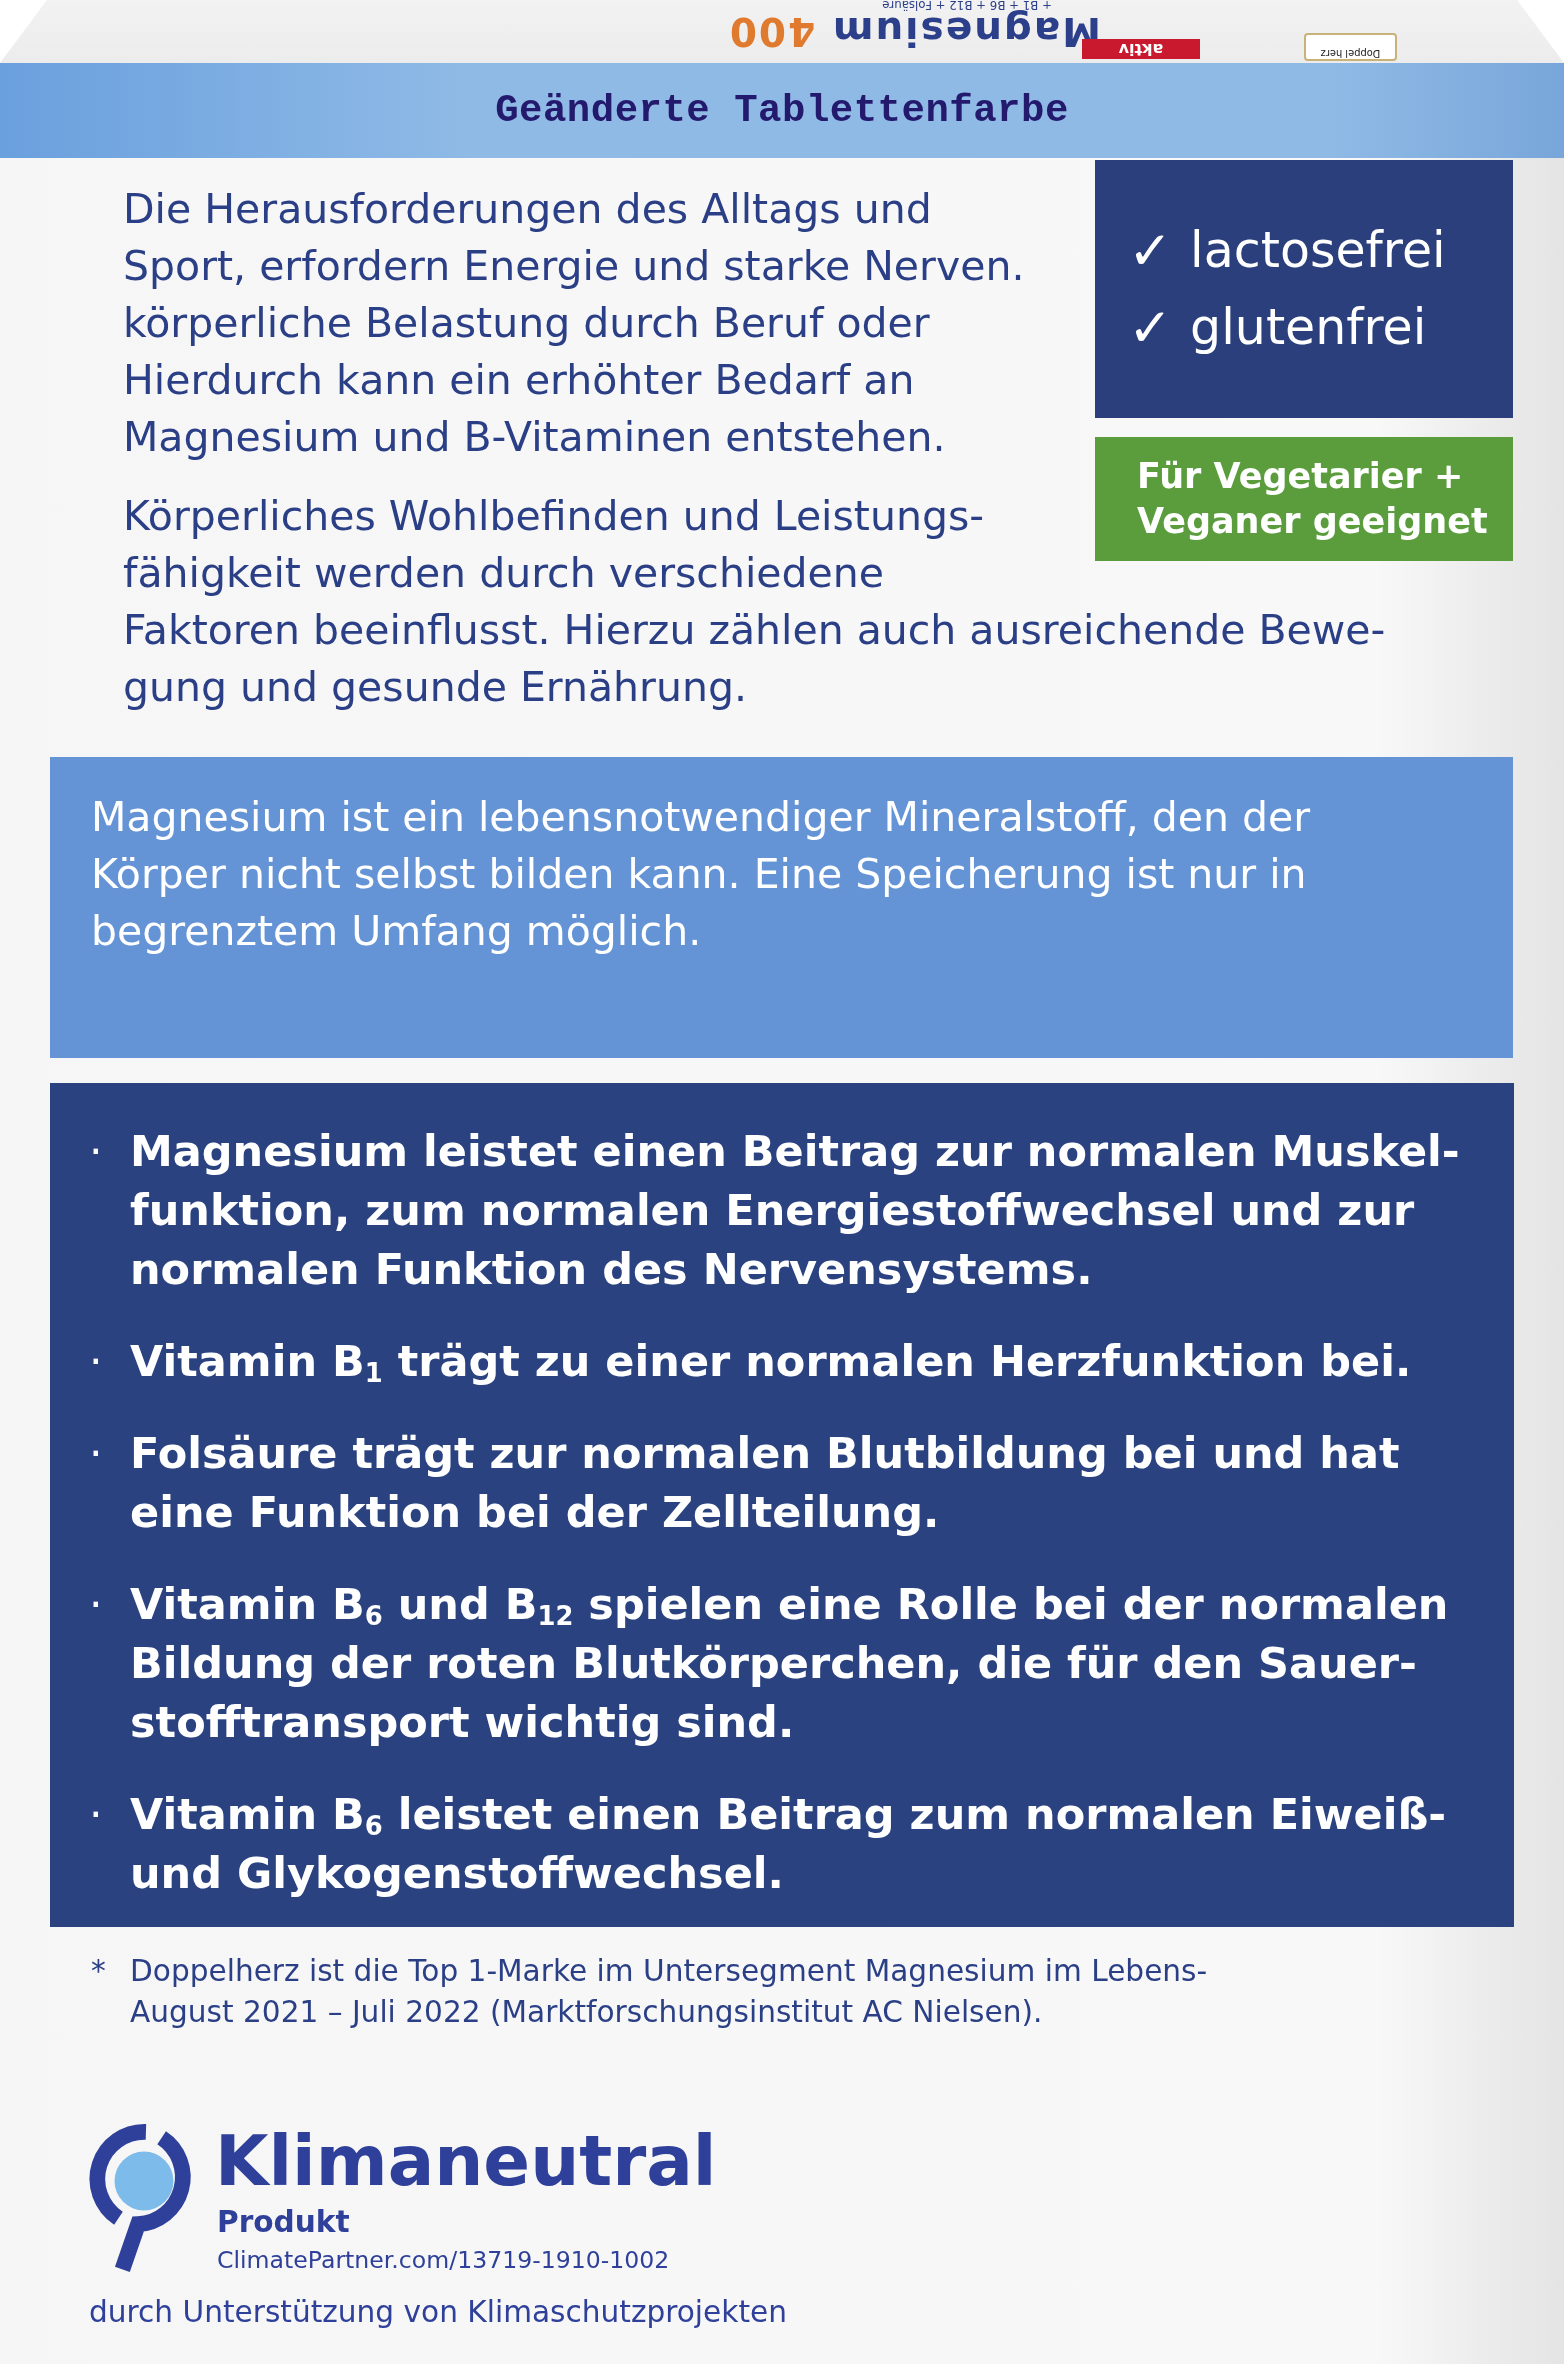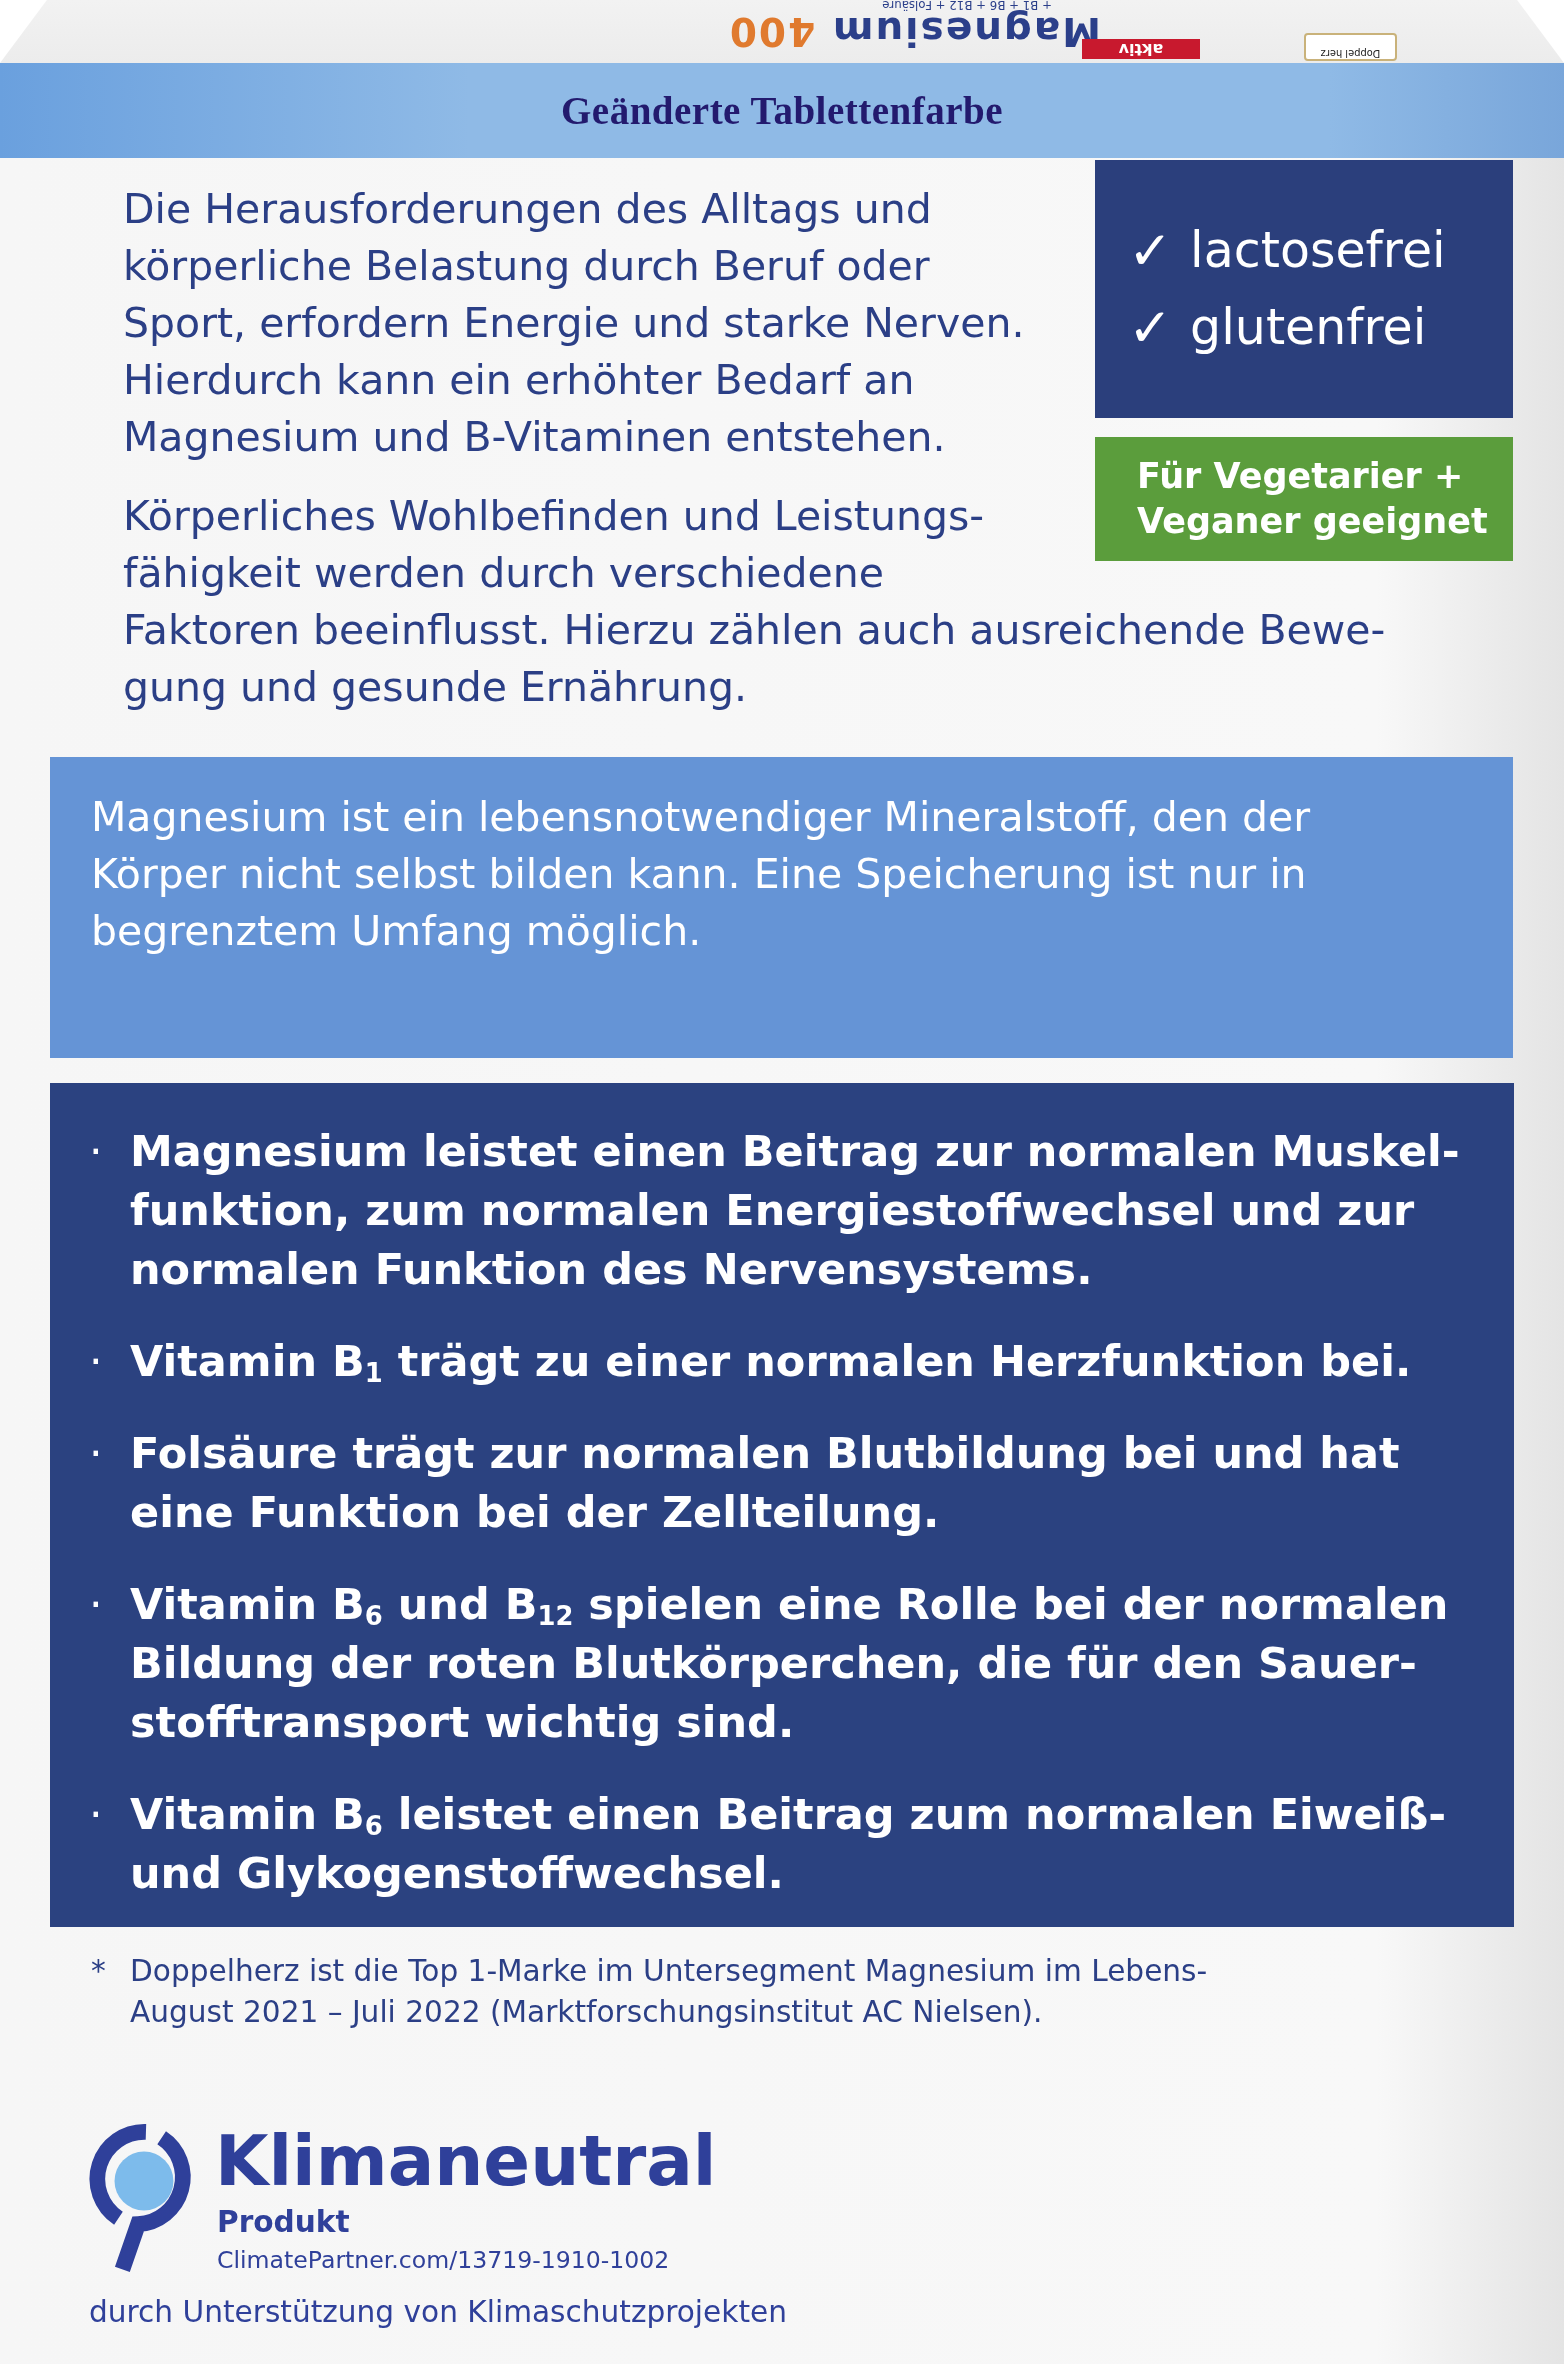--- a/index.html
+++ b/index.html
@@ -36,21 +36,21 @@
     .panel {
       position: absolute; left: 0; top: 63px; width: 1564px; height: 2301px;
       background: linear-gradient(90deg, #f6f6f6 0%, #f8f8f8 88%, #ececec 95%, #e4e4e4 100%);
     }
     .header-band {
       position: absolute; left: 0; top: 0; width: 1564px; height: 95px;
       background: linear-gradient(90deg, #6aa0de 0%, #8fbae6 30%, #8fbae6 85%, #79a6da 100%);
       display: flex; align-items: center; justify-content: center;
     }
     .header-title {
-      font-family: Liberation Serif, serif;
+      font-family: Liberation Mono, monospace;
       font-weight: bold; font-size: 39px; color: #231a6e; letter-spacing: 0.5px;
     }
 
     .intro {
       position: absolute; left: 91px; top: 118px; width: 1419px;
       color: #2b3f86; font-size: 41px; line-height: 57px;
     }
     .intro p { margin: 0; }
     .intro p + p { margin-top: 21.7px; }
     .intro .line { display: block; white-space: nowrap; margin-left: 32px; }
@@ -117,22 +117,22 @@
 </div>
 
 <div class="panel">
   <div class="header-band">
     <div class="header-title">Geänderte Tablettenfarbe</div>
   </div>
 
   <div class="intro">
     <p>
       <span class="line">Die Herausforderungen des Alltags und</span>
+      <span class="line">Sport, erfordern Energie und starke Nerven.</span>
       <span class="line">körperliche Belastung durch Beruf oder</span>
-      <span class="line">Sport, erfordern Energie und starke Nerven.</span>
       <span class="line">Hierdurch kann ein erhöhter Bedarf an</span>
       <span class="line">Magnesium und B-Vitaminen entstehen.</span>
     </p>
     <p>
       <span class="line">Körperliches Wohlbefinden und Leistungs-</span>
       <span class="line">fähigkeit werden durch verschiedene</span>
       <span class="line">Faktoren beeinflusst. Hierzu zählen auch ausreichende Bewe-</span>
       <span class="line">gung und gesunde Ernährung.</span>
     </p>
   </div>

